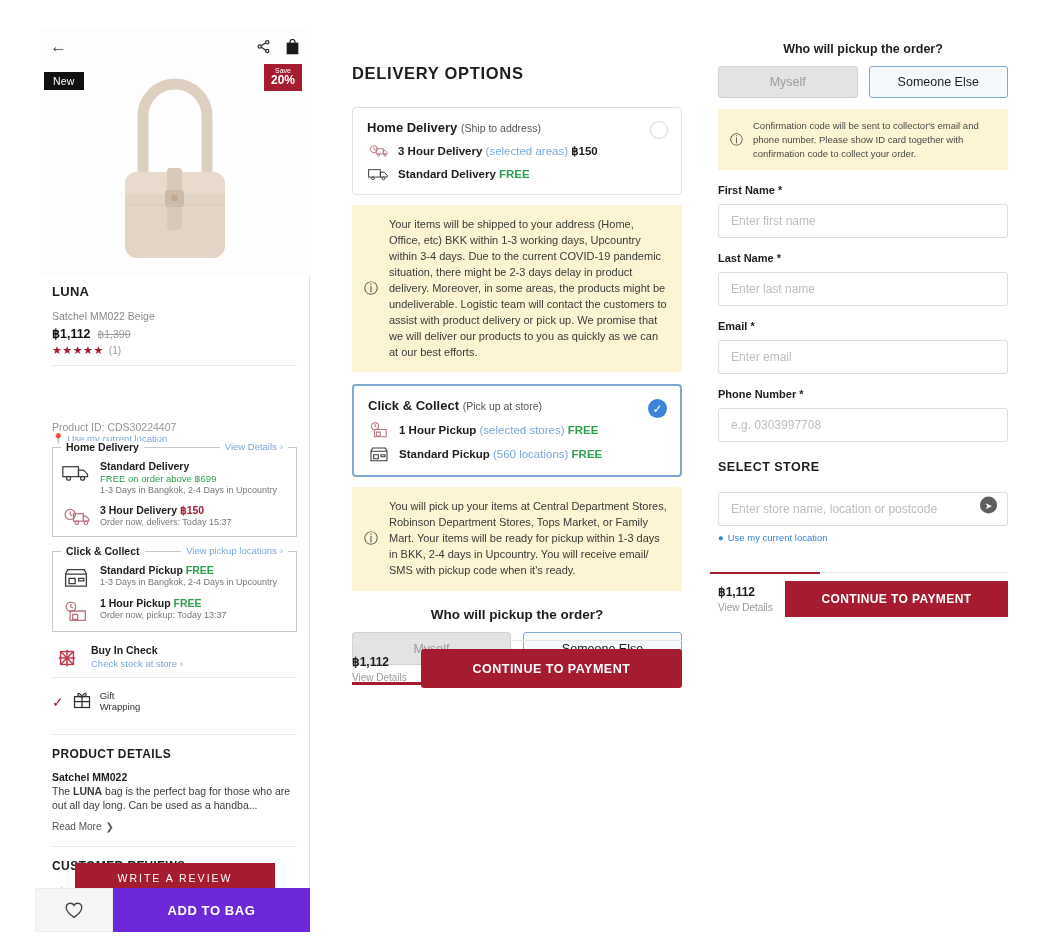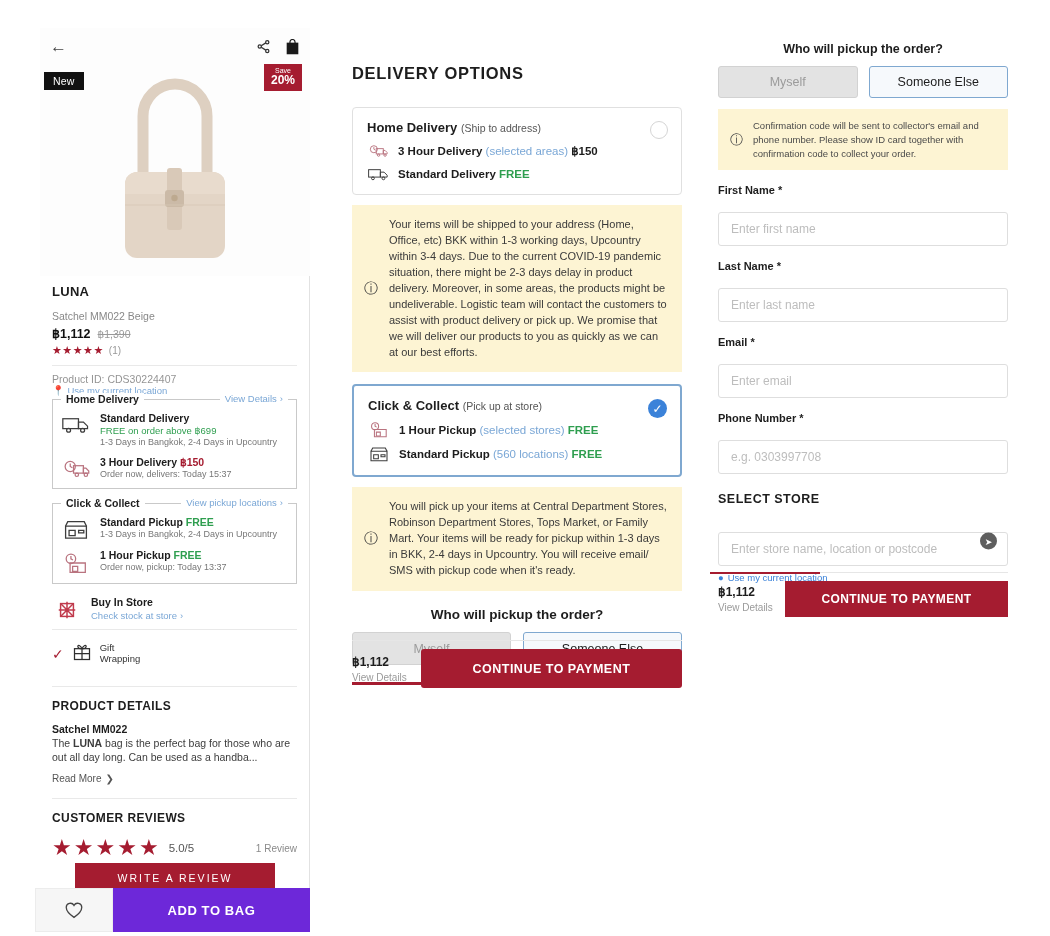--- a/index.html
+++ b/index.html
@@ -53,21 +53,21 @@
   .p-title { font-size: 13px; font-weight: bold; letter-spacing: .3px; }
   .p-sub { font-size: 10.5px; color: #888; margin-top: 11px; }
   .p-price-row { margin-top: 4px; display: flex; align-items: baseline; gap: 7px; }
   .p-price { font-size: 12.5px; font-weight: bold; color: #111; }
   .p-old { font-size: 10.5px; color: #9a9a9a; text-decoration: line-through; }
   .p-stars { margin-top: 3px; display: flex; align-items: center; gap: 5px; }
   .p-stars .stars { color: #a51c30; font-size: 11px; letter-spacing: .5px; }
   .p-stars .cnt { color: #999; font-size: 10px; }
   .divider { height: 1px; background: #e9e9e9; margin: 8px 12px 0; }
 
-  .pid-row { padding: 7px 12px 0; position: relative; }
+  .pid-row { padding: 7px 12px 0; position: relative; margin-top: 48px; }
   .pid { font-size: 10.5px; color: #3a3a3a; opacity: .55; }
   .uselocA {
     position: absolute; left: 12px; top: 19px;
     font-size: 9.5px; color: #7aa7d6; display: flex; align-items: center; gap: 3px;
   }
   .pinblue { color: #3b82d9; font-size: 10px; }
 
   
   .fsbox { margin: 14px 12px 0; position: relative;
            border: 1px solid #c9c9c9; padding: 10px 8px 9px; }
@@ -187,21 +187,21 @@
   .r-seg.on { background: #f6f9fc; border: 1px solid #7fa8d0; color: #1d1d1d; }
 
   .r-note { background: #fdf4d3; margin-top: 11px; padding: 10px 12px;
             display: flex; gap: 8px; align-items: center; }
   .r-note .nic { flex: 0 0 15px; font-size: 13px; color: #4a4a4a; }
   .r-note .ntx { font-size: 9.5px; color: #4a4a4a; line-height: 1.45; }
 
   .fgroup { margin-top: 14px; }
   .flabel { font-size: 11px; font-weight: bold; color: #1d1d1d; }
   .finput {
-    margin-top: 16px; width: 290px; height: 34px; border: 1px solid #dedede;
+    margin-top: 8px; width: 290px; height: 34px; border: 1px solid #dedede;
     border-radius: 3px; background: #fff; padding: 0 12px;
     font-size: 12px; color: #1d1d1d; font-family: "Liberation Sans", sans-serif;
   }
   .finput::placeholder { color: #bdbdbd; }
   .selstore-h { font-size: 12.5px; font-weight: bold; letter-spacing: .5px; margin-top: 18px; }
   .store-wrap { position: relative; margin-top: 10px; }
   .store-go {
     position: absolute; right: 11px; top: 50%; transform: translateY(-50%);
     width: 17px; height: 17px; border-radius: 50%; background: #5e5e5e; color: #fff;
     display: flex; align-items: center; justify-content: center; font-size: 9px;
@@ -375,21 +375,21 @@
   </div>
 
   <div class="buyrow">
     <div class="opticon">
       <svg width="22" height="22" viewBox="0 0 24 24" fill="none" stroke="#c03a4c" stroke-width="1.6">
         <rect x="5" y="5" width="14" height="14"></rect>
           <path d="M5 5l14 14M19 5L5 19M12 3v18M3 12h18"></path>
       </svg>
     </div>
     <div>
-      <div class="buy-t">Buy In Store</div>
+      <div class="buy-t">Buy In Check</div>
       <div class="buy-l">
         <span>Check stock at store</span>
         <span>›</span>
       </div>
     </div>
   </div>
 
   <div class="divider"></div>
 
   <div class="giftrow">

